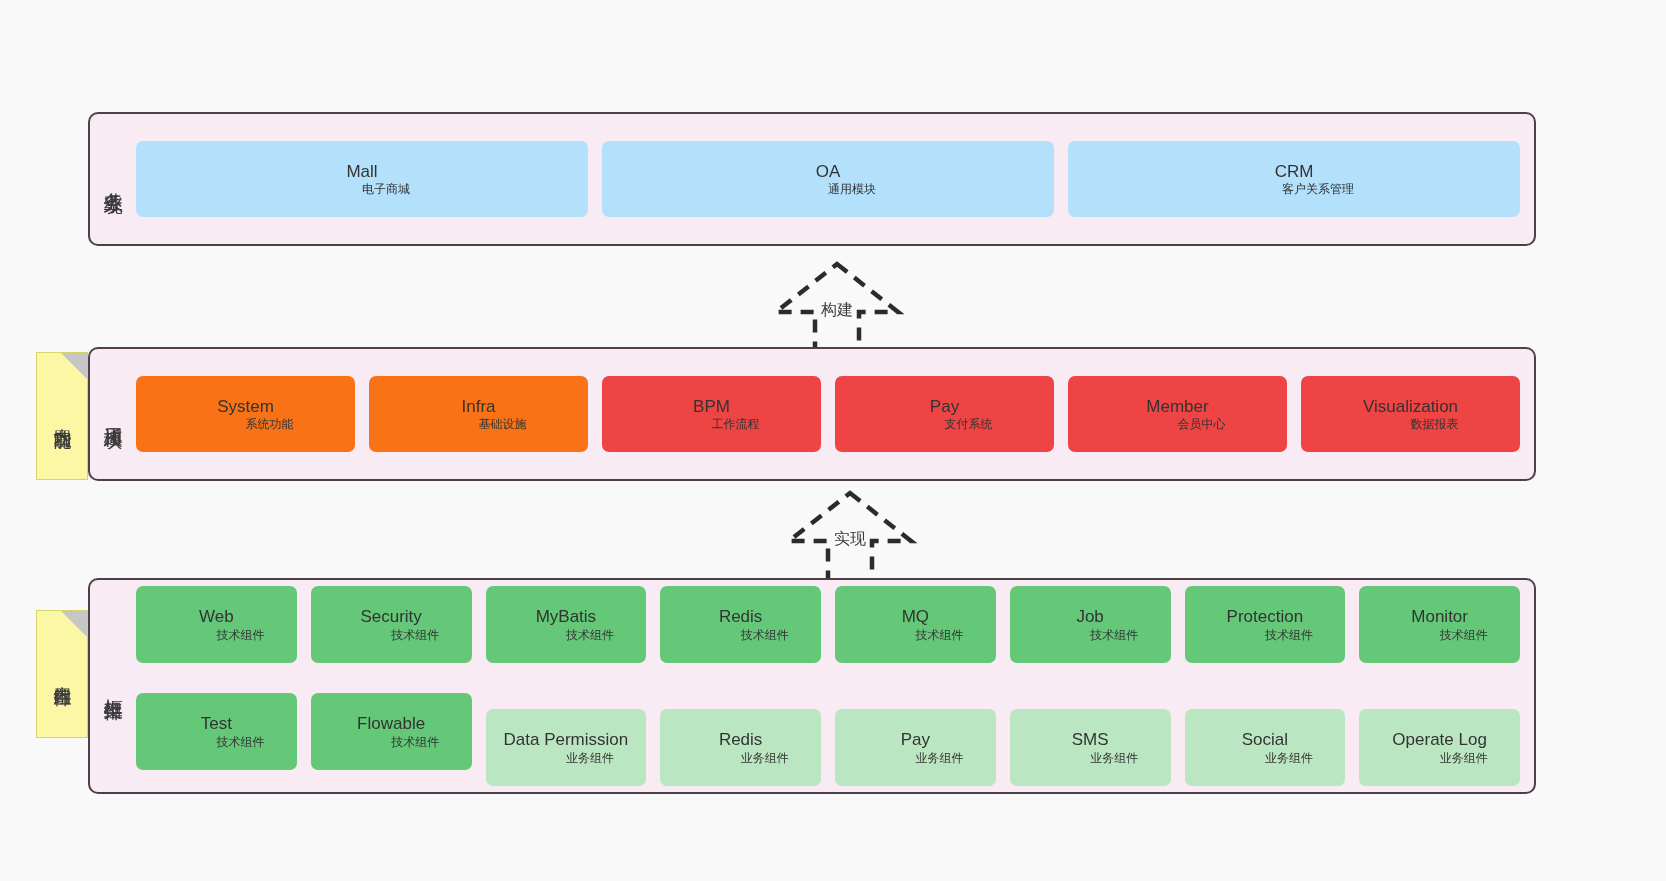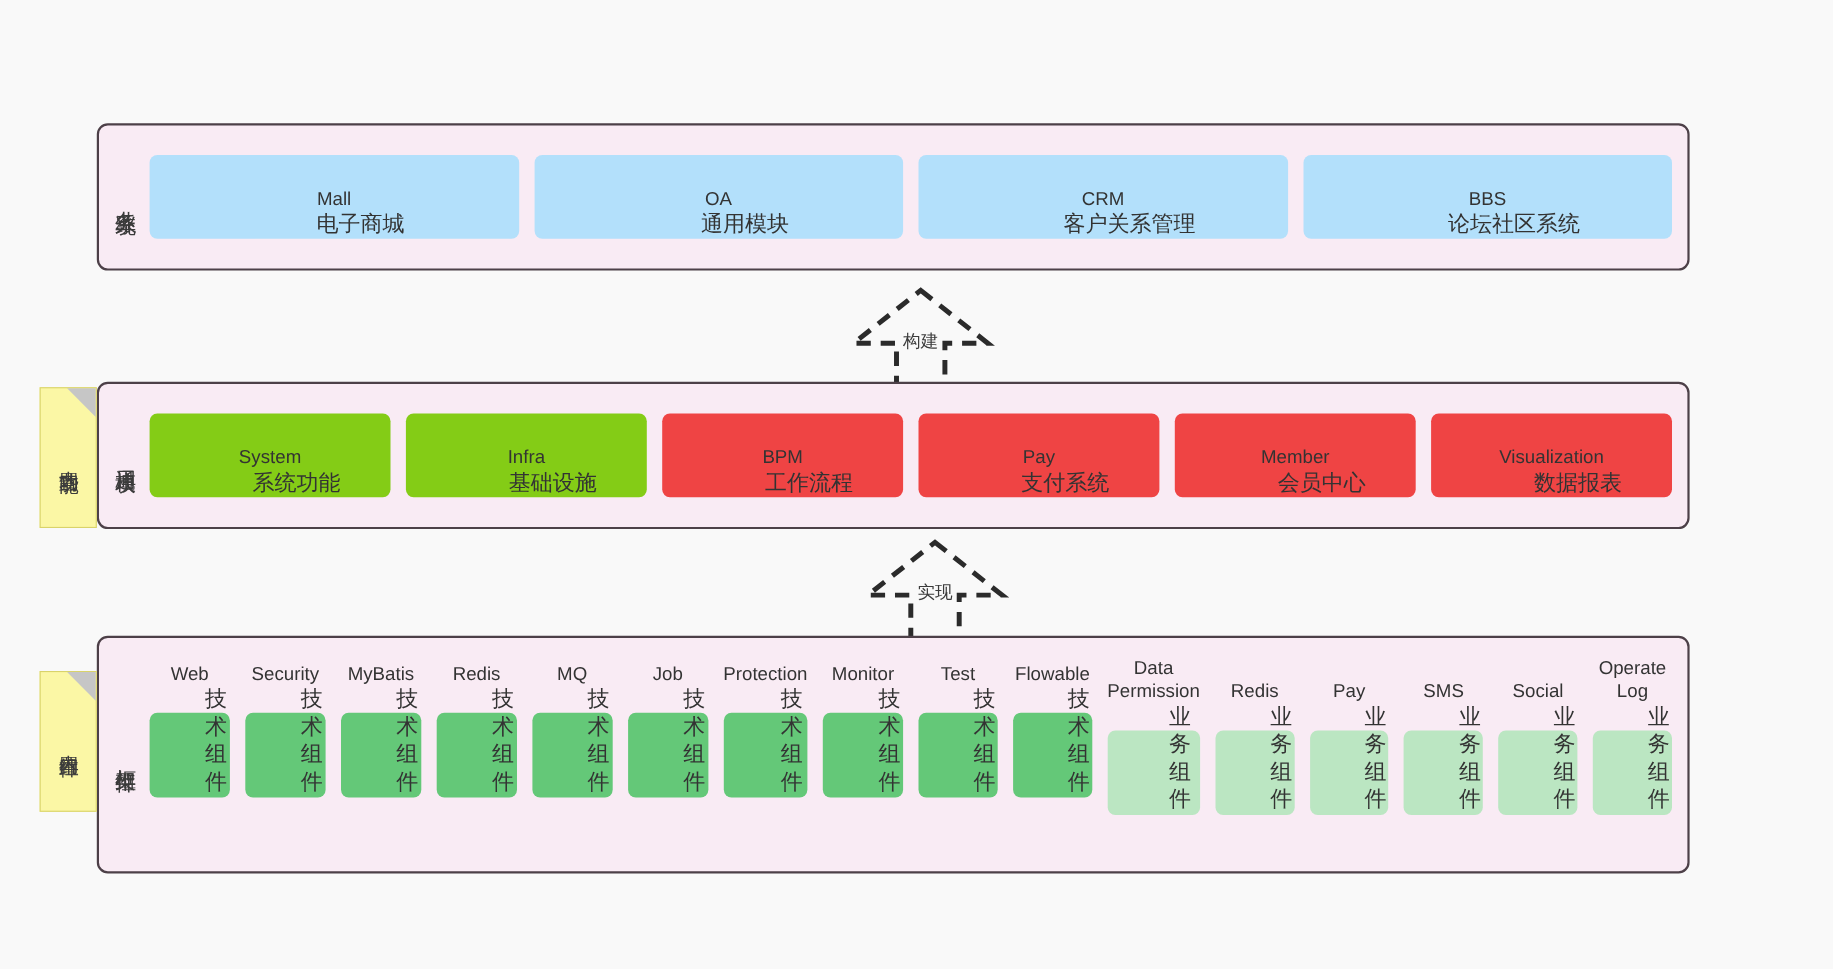--- a/index.html
+++ b/index.html
@@ -61,52 +61,52 @@
   .row {
     display: flex;
     align-items: center;
     justify-content: space-between;
     width: 100%;
     gap: 14px;
   }
   .rows {
     flex: 1 1 auto;
     display: flex;
-    flex-direction: row;
+    flex-direction: column;
     justify-content: center;
     gap: 14px;
     height: 100%;
     padding: 16px 0;
     box-sizing: border-box;
   }
 
   
   .node {
     box-sizing: border-box;
     border-radius: 7px;
     display: flex;
     flex-direction: column;
     align-items: center;
-    justify-content: flex-end;
+    justify-content: center;
     text-align: center;
     flex: 1 1 0;
     color: #333333;
     line-height: 1.26;
     user-select: none;
   }
   .node .en {
     font-size: 17px;
   }
   .node .cn {
-    font-size: 20px;
+    font-size: 12px;
     padding-left: 48px;
   }
 
   .node.blue  { background: #b3e0fb; }
-  .node.red   { background: #84cc16; }
+  .node.red   { background: #f97316; }
   .node.pink  { background: #ef4444; }
   .node.green { background: #64c878; }
   .node.lgreen{ background: #bbe6c2; margin-top: 32px; }
 
   
   #layer-business {
     left: 88px;  top: 112px;  width: 1448px; height: 134px;
   }
   #layer-business .node { height: 76px; }
 
@@ -183,24 +183,20 @@
           <span class="cn">电子商城</span>
         </div>
         <div class="node blue">
           <span class="en">OA</span>
           <span class="cn">通用模块</span>
         </div>
         <div class="node blue">
           <span class="en">CRM</span>
           <span class="cn">客户关系管理</span>
         </div>
-        <div class="node blue">
-          <span class="en">BBS</span>
-          <span class="cn">论坛社区系统</span>
-        </div>
       </div>
     </div>
   </div>
 
   <div class="arrow" id="arrow-build">
     <svg width="150" height="96" viewBox="0 0 150 96" xmlns="http://www.w3.org/2000/svg">
       <path d="M75 6 L136 54 L97 54 L97 94 L53 94 L53 54 L14 54 Z" fill="none" stroke="#2b2b2b" stroke-width="4.5" stroke-dasharray="13 9" stroke-linejoin="miter"></path>
     </svg>
     <div class="arrow-label">构建</div>
   </div>

